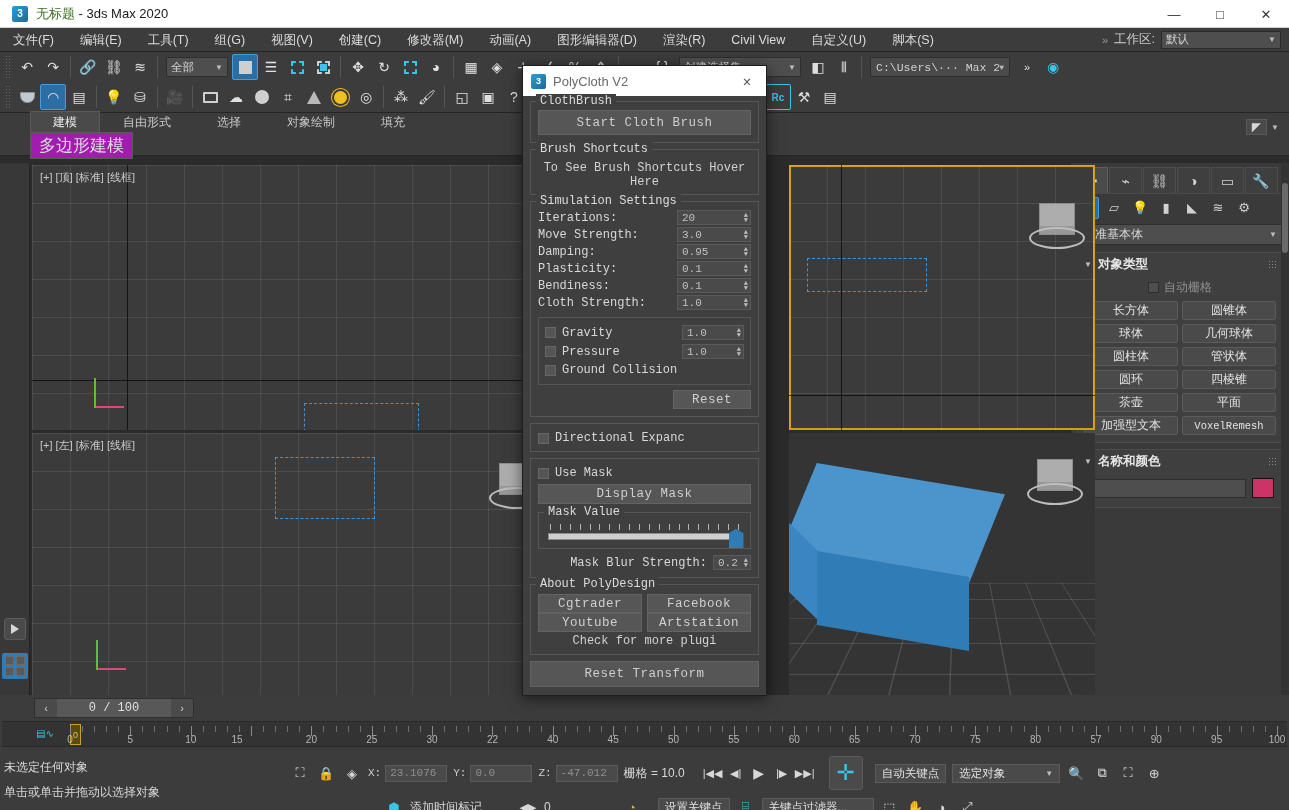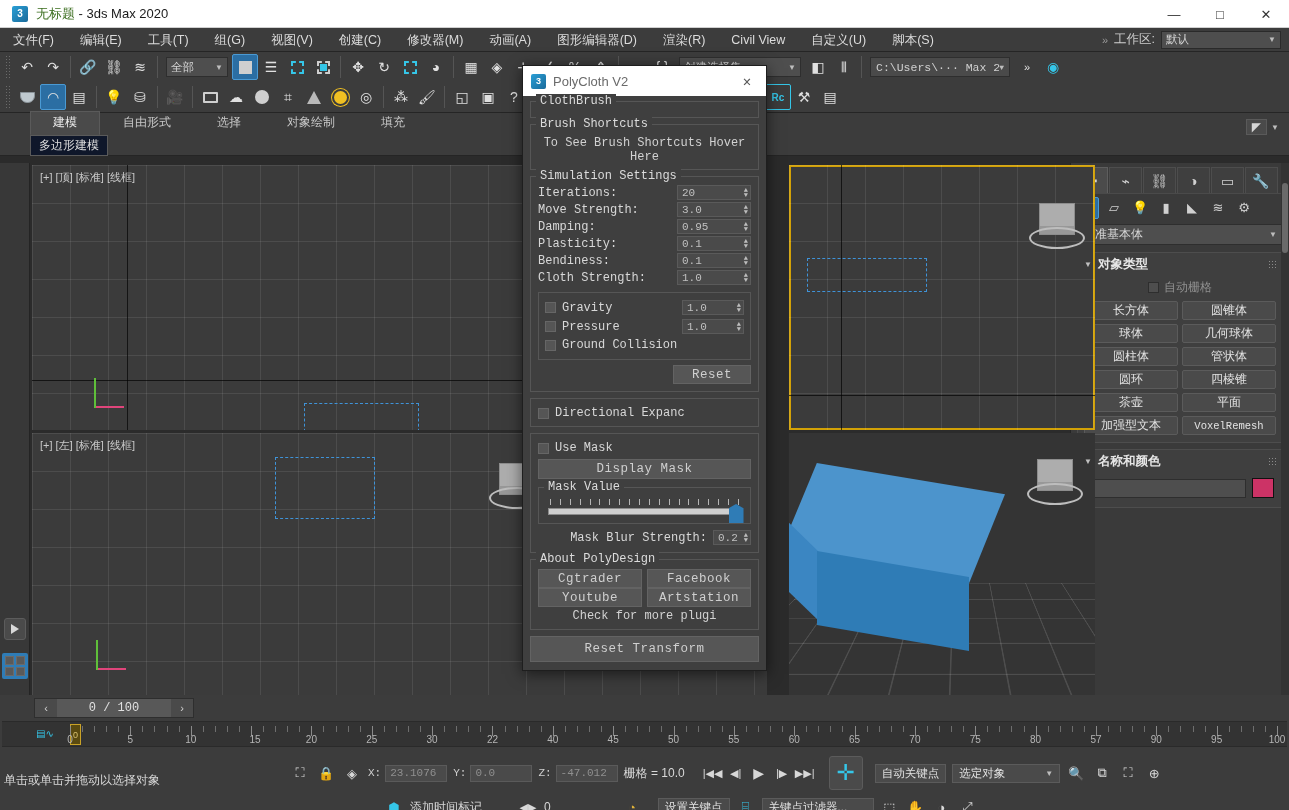--- a/index.html
+++ b/index.html
@@ -84,22 +84,22 @@
   #ribbon{ background:#3c3c3c; border-bottom:1px solid #252525; }
   #ribbon-tabs{ height:22px; display:flex; align-items:flex-end; padding-left:30px; }
   .rb-tab{
     padding:2px 22px 3px 22px; font-size:12px; color:#c8c8c8; border:1px solid transparent;
   }
   .rb-tab.active{
     background:#4a4a4a; border:1px solid #5a5a5a; border-bottom-color:#4a4a4a; color:#e8e8e8;
   }
   #ribbon-sub{ height:20px; display:flex; align-items:center; padding-left:30px; background:#3c3c3c;}
   .rb-sub{
-    font-size:12px; padding:1px 8px; color:#dcdcdc;
-    background:#0f172a; border:1px solid #5a5a5a;
+    font-size:17px; padding:1px 8px; color:#dcdcdc;
+    background:#a21caf; border:1px solid #5a5a5a;
   }
   .rb-dd{ margin-left:auto; margin-right:10px; display:flex; align-items:center; gap:4px; }
   
   #workarea{ position:absolute; left:0; right:0; top:163px; bottom:115px; display:flex; }
   #left-strip{
     width:30px; background:#383838; border-right:1px solid #242424;
     position:relative;
   }
   #viewports{ flex:1; position:relative; background:#2b2b2b; padding:2px; }
   .vp{
@@ -639,20 +639,21 @@
 <div id="dialog">
   <div id="dlg-title">
     <div id="dlg-icon">3</div>
     <span class="t">PolyCloth V2</span>
     <div id="dlg-close">✕</div>
   </div>
   <div id="dlg-body">
 
     <div class="grp">
       <div class="gtitle">ClothBrush</div>
+      <div class="dbtn">Start Cloth Brush</div>
     </div>
 
     <div class="grp" style="padding-top:9px;padding-bottom:4px;">
       <div class="gtitle">Brush Shortcuts</div>
       <div class="hint">To See Brush Shortcuts Hover Here</div>
     </div>
 
     <div class="grp">
       <div class="gtitle">Simulation Settings</div>
 
@@ -822,21 +823,21 @@
         <span class="tick-minor" style="left: 152.49px;"></span>
         <span class="tick-minor" style="left: 164.56px;"></span>
         <span class="tick-minor" style="left: 176.63px;"></span>
         <span class="tick-major" style="left: 188.7px;"></span>
         <span class="tick-lab" style="left: 188.7px;">10</span>
         <span class="tick-minor" style="left: 200.77px;"></span>
         <span class="tick-minor" style="left: 212.84px;"></span>
         <span class="tick-minor" style="left: 224.91px;"></span>
         <span class="tick-minor" style="left: 236.98px;"></span>
         <span class="tick-major" style="left: 249.05px;"></span>
-        <span class="tick-lab" style="left: 253px;">15</span>
+        <span class="tick-lab" style="left: 235px;">15</span>
         <span class="tick-minor" style="left: 261.12px;"></span>
         <span class="tick-minor" style="left: 273.19px;"></span>
         <span class="tick-minor" style="left: 285.26px;"></span>
         <span class="tick-minor" style="left: 297.33px;"></span>
         <span class="tick-major" style="left: 309.4px;"></span>
         <span class="tick-lab" style="left: 309.4px;">20</span>
         <span class="tick-minor" style="left: 321.47px;"></span>
         <span class="tick-minor" style="left: 333.54px;"></span>
         <span class="tick-minor" style="left: 345.61px;"></span>
         <span class="tick-minor" style="left: 357.68px;"></span>
@@ -930,20 +931,21 @@
         <span class="tick-minor" style="left: 1238.79px;"></span>
         <span class="tick-minor" style="left: 1250.86px;"></span>
         <span class="tick-minor" style="left: 1262.93px;"></span>
         <span class="tick-major" style="left: 1275px;"></span>
         <span class="tick-lab" style="left: 1275px;">100</span>
       </div>
   </div>
 
   <div id="statusbar">
     <div id="status-msgs">
+      <div class="smsg">未选定任何对象</div>
       <div class="smsg">单击或单击并拖动以选择对象</div>
     </div>
     <div style="flex:1;display:flex;flex-direction:column;">
       <div id="coords">
         <span class="navicon">⛶</span>
         <span class="navicon">🔒</span>
         <span class="navicon">◈</span>
         <span class="coord">
           <span class="cl">X:</span>
           <span class="cv">23.1076</span>

